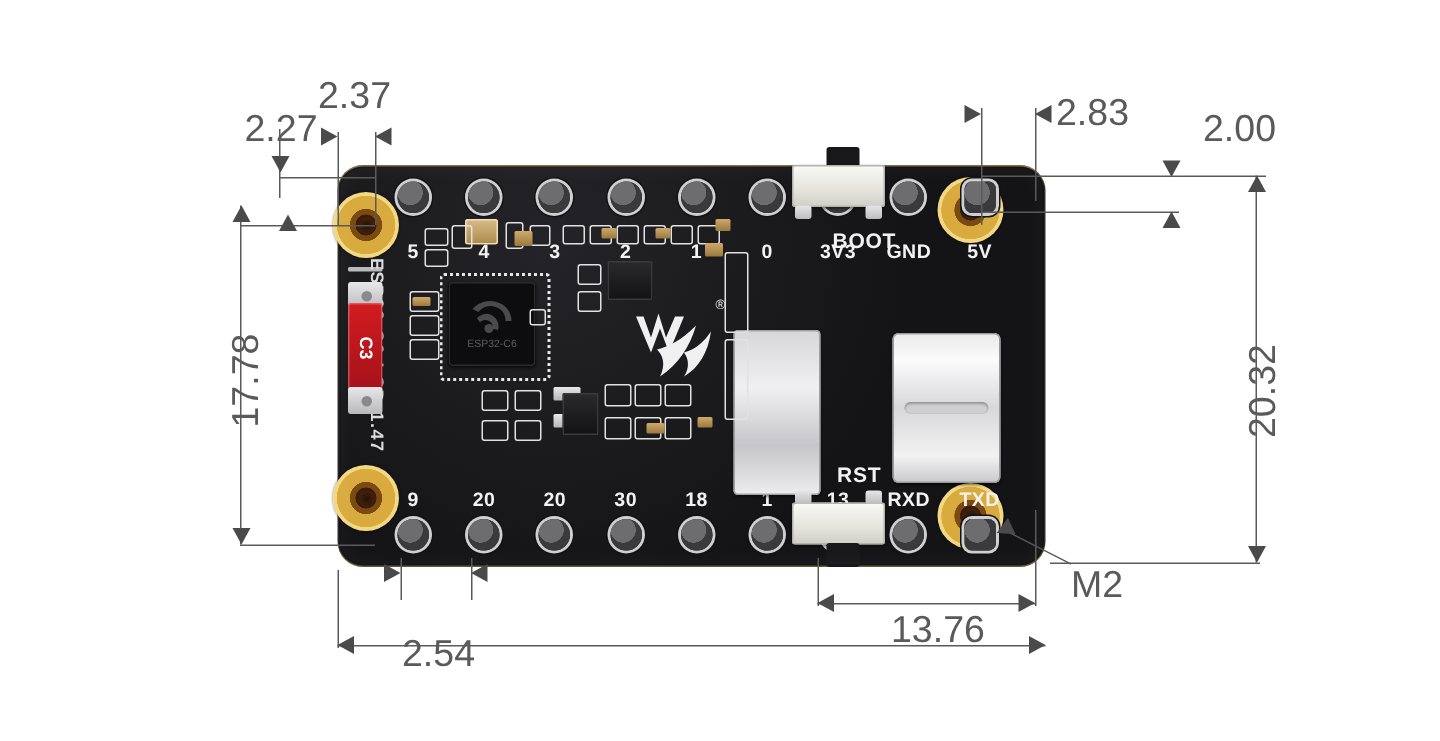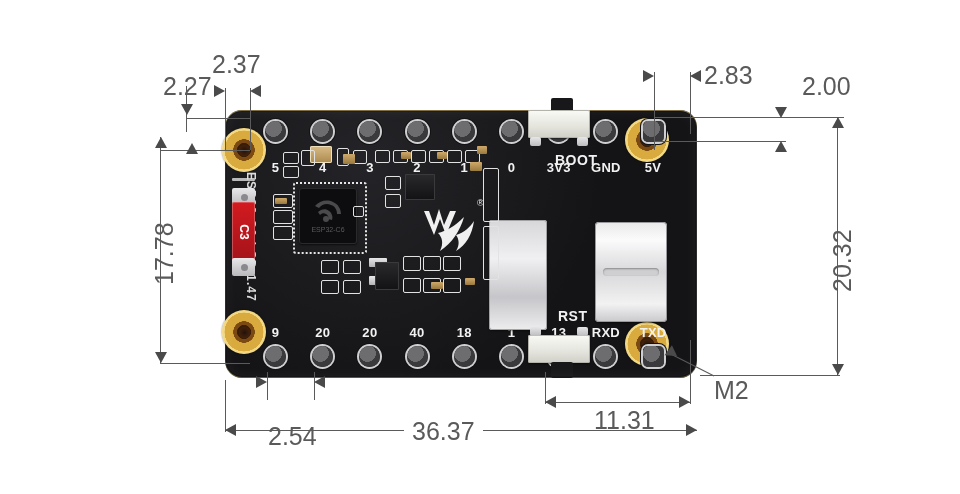--- a/index.html
+++ b/index.html
@@ -161,21 +161,21 @@
         <div class="pad" style="left: 228.8px; top: 236px;"></div>
         <div class="pad" style="left: 276px; top: 236px;"></div>
         <div class="pad" style="left: 323.2px; top: 236px;"></div>
         <div class="pad" style="left: 370.4px; top: 236px;"></div>
         <div class="pad sq" style="left: 417.6px; top: 236px;"></div>
       </div>
     <div id="botlabels">
         <div class="plabel" style="left: 28px; top: 215px; width: 45px;">9</div>
         <div class="plabel" style="left: 75.2px; top: 215px; width: 45px;">20</div>
         <div class="plabel" style="left: 122.4px; top: 215px; width: 45px;">20</div>
-        <div class="plabel" style="left: 169.6px; top: 215px; width: 45px;">40</div>
+        <div class="plabel" style="left: 169.6px; top: 215px; width: 45px;">30</div>
         <div class="plabel" style="left: 216.8px; top: 215px; width: 45px;">18</div>
         <div class="plabel" style="left: 264px; top: 215px; width: 45px;">1</div>
         <div class="plabel" style="left: 311.2px; top: 215px; width: 45px;">13</div>
         <div class="plabel" style="left: 358.4px; top: 215px; width: 45px;">RXD</div>
         <div class="plabel" style="left: 405.6px; top: 215px; width: 45px;">TXD</div>
       </div>
 
     <div class="partno" style="left:33px;top:62px;">ESP32-C6-LCD-1.47</div>
 
     <div class="solderpad" style="left:7px;top:78px;width:23px;height:18px;"></div>
@@ -314,26 +314,25 @@
   <div class="vline" style="left:314px;top:372px;height:28px;"></div>
   <div class="arw right" style="left:256px;top:376px;"></div>
   <div class="arw left" style="left:314px;top:376px;"></div>
   <div class="dimtext" style="left:268px;top:424px;">2.54</div>
 
   <div class="vline" style="left:545px;top:372px;height:32px;"></div>
   <div class="vline" style="left:690px;top:340px;height:64px;"></div>
   <div class="hline" style="left:545px;top:402px;width:145px;"></div>
   <div class="arw left" style="left:545px;top:396px;"></div>
   <div class="arw right" style="left:679px;top:396px;"></div>
-  <div class="dimtext" style="left:594px;top:408px;">11.31</div>
+  <div class="dimtext" style="left:594px;top:408px;">13.76</div>
 
   <div class="vline" style="left:225px;top:380px;height:52px;"></div>
   <div class="hline" style="left:225px;top:430px;width:472px;"></div>
   <div class="arw left" style="left:225px;top:424px;"></div>
   <div class="arw right" style="left:686px;top:424px;"></div>
-  <div class="dimtext" style="left:404px;top:419px;background:#fff;padding:0 8px;">36.37</div>
 
   <div class="leader" style="left:668px;top:352px;width:52px;transform:rotate(27deg);"></div>
   <div class="arw left" style="left:664px;top:347px;transform:rotate(-25deg);"></div>
   <div class="dimtext" style="left:714px;top:378px;">M2</div>
 
 
 </div>
 
 </body></html>

